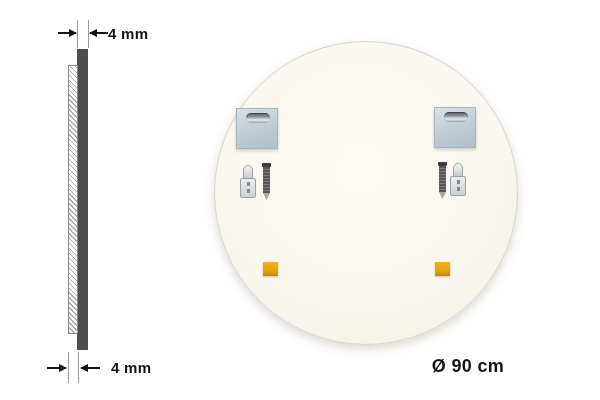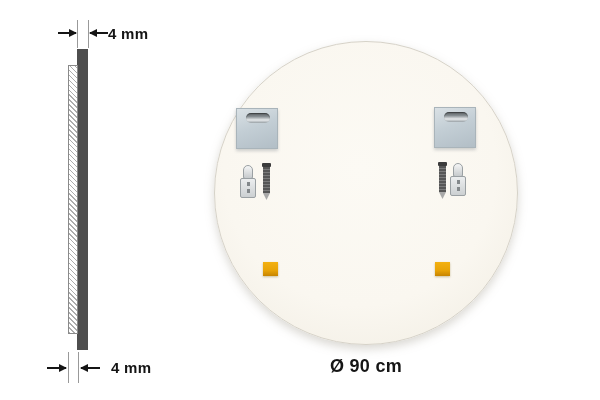--- a/index.html
+++ b/index.html
@@ -102,21 +102,21 @@
 
   .pad {
     position:absolute; width:15px; height:14px;
     background:linear-gradient(180deg,#f3b112 0%,var(--pad-orange,#e8a307) 60%,#c78400 100%);
     box-shadow:0 1px 2px rgba(120,90,0,0.35);
   }
   .pad.left  { left:48px;  top:220px; }
   .pad.right { left:220px; top:220px; }
 
   .diameter-label {
-    position:absolute; left:214px; top:356px; width:304px; text-align:center;
+    position:absolute; left:200px; top:356px; width:304px; text-align:right;
     font-size:18px; font-weight:bold; color:var(--dim-black,#151515); letter-spacing:0.3px;
   }
 </style>
 </head>
 <body>
 
 <div class="canvas">
 
   <div>
     <span class="ext t1"></span>

